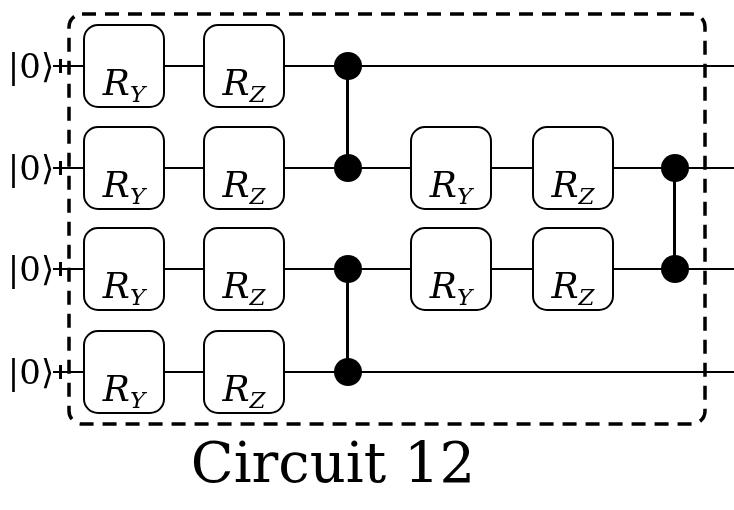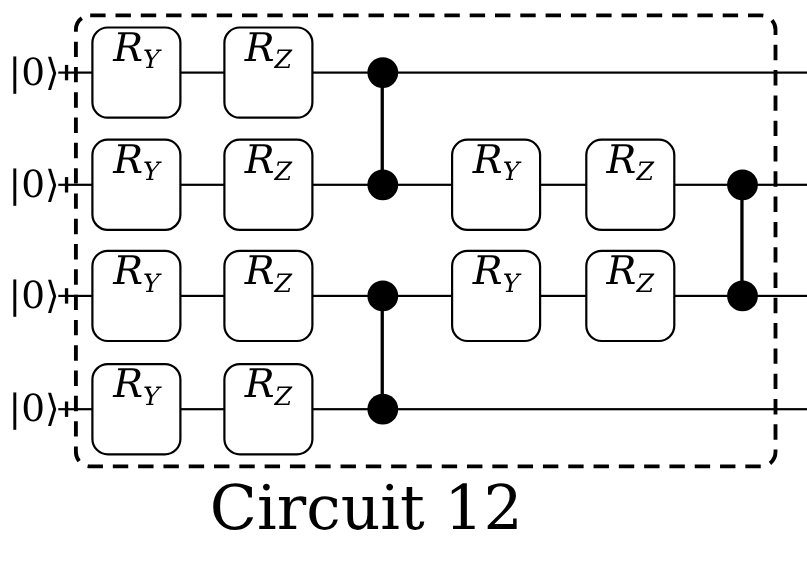--- a/index.html
+++ b/index.html
@@ -19,21 +19,21 @@
     position:absolute;width:3px;height:14px;background:#000;z-index:1;
   }
   .ket{
     position:absolute;left:6px;width:50px;height:48px;
     display:flex;align-items:center;justify-content:center;
     font-size:34px;color:#000;z-index:2;
   }
   .gate{
     position:absolute;width:82px;height:84px;box-sizing:border-box;
     background:#ffffff;border:2px solid #000;border-radius:15px;
-    display:flex;align-items:flex-start;justify-content:center;
+    display:flex;align-items:flex-end;justify-content:center;
     z-index:3;
   }
   .glabel{font-style:italic;font-size:36px;color:#000;line-height:1;}
   .gsub{font-size:23px;font-style:italic;vertical-align:-7px;letter-spacing:0;}
   .cz-line{position:absolute;width:3px;background:#000;z-index:2;}
   .cz-dot{
     position:absolute;width:28px;height:28px;border-radius:50%;
     background:#000;z-index:4;
   }
   .caption{

